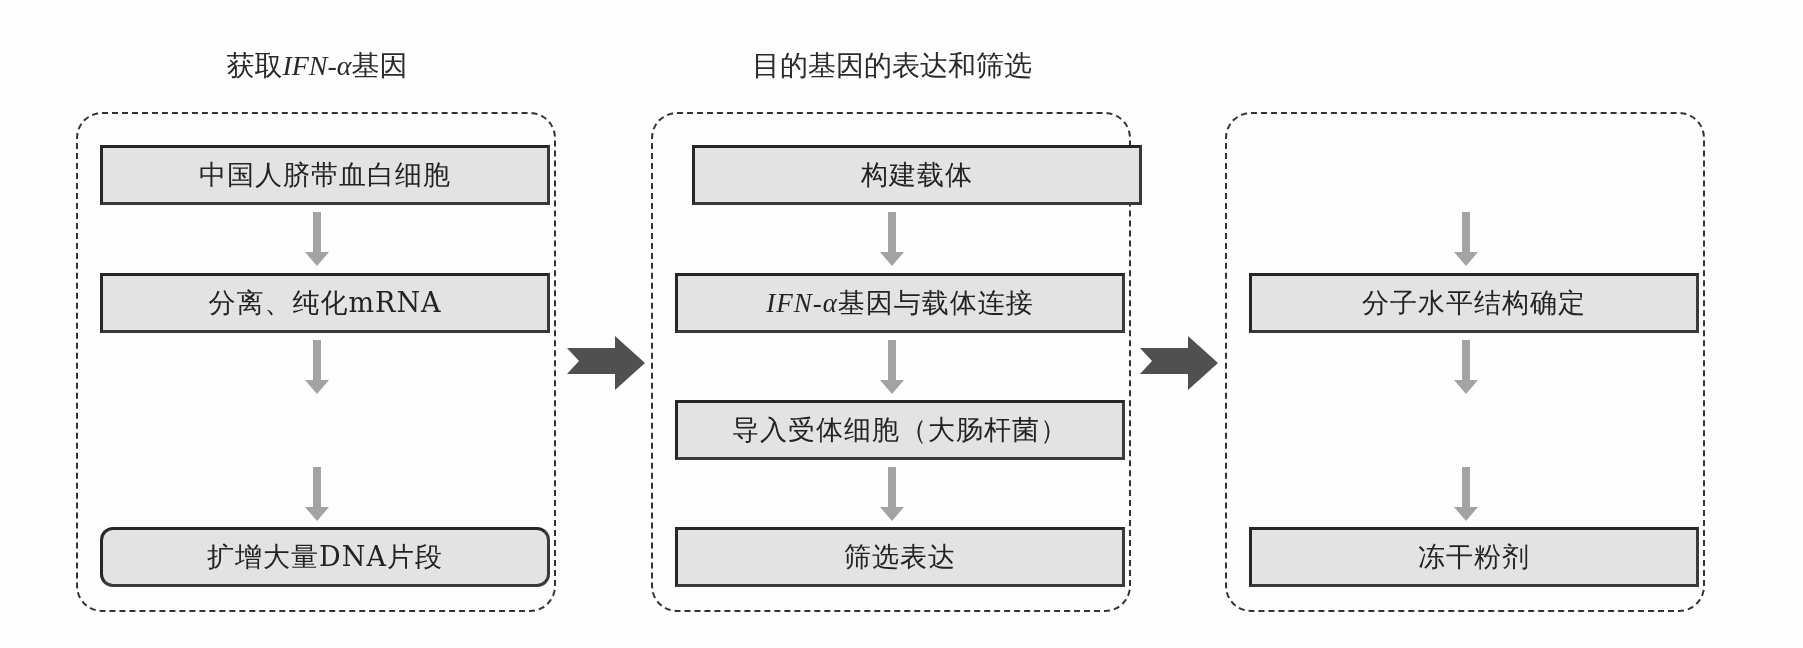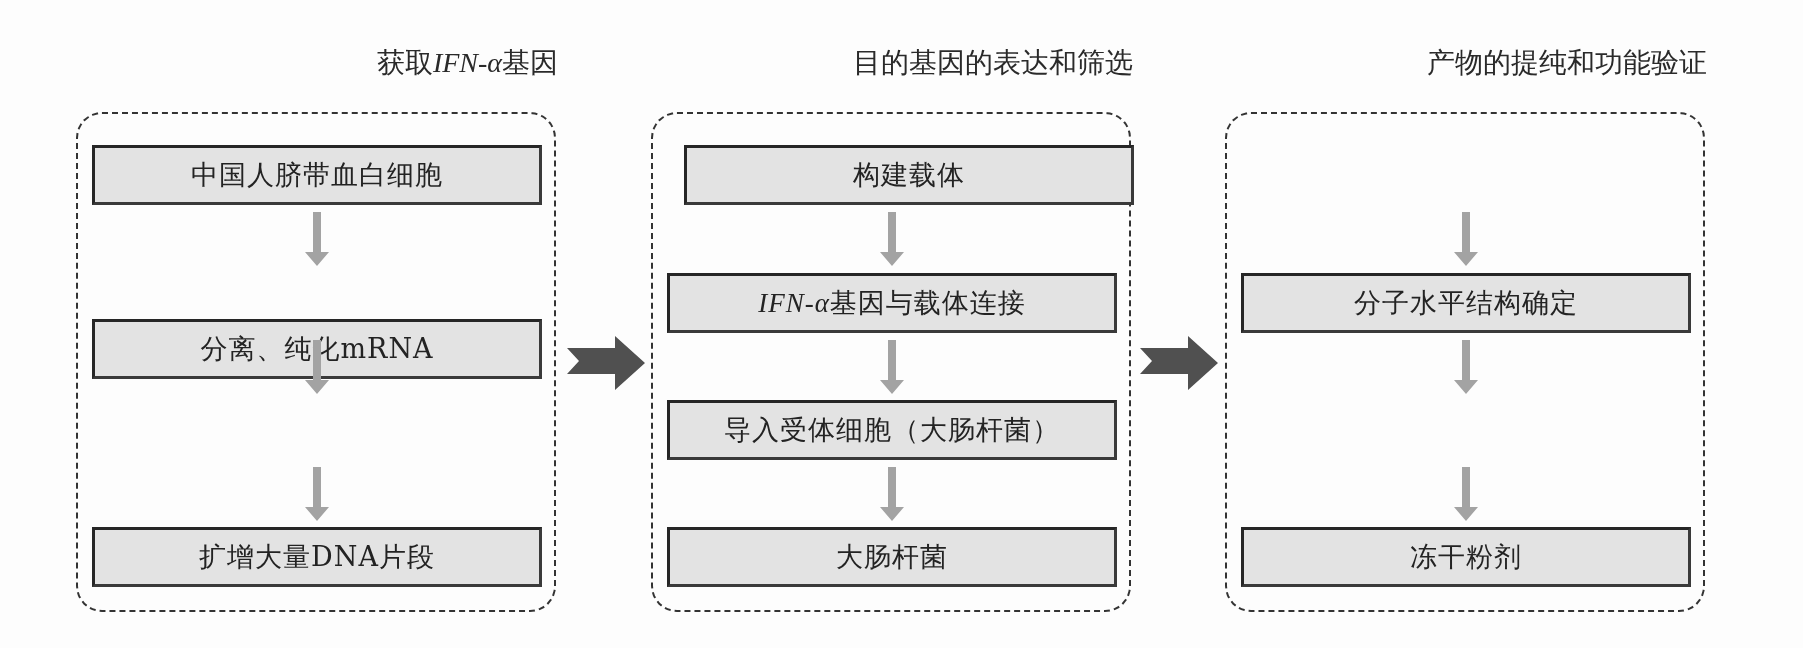--- a/index.html
+++ b/index.html
@@ -2,30 +2,30 @@
 <html><head>
 <meta charset="utf-8">
 <style>
   html, body { margin: 0; padding: 0; }
   body {
     width: 1803px; height: 648px; background: #fdfdfd; position: relative; overflow: hidden;
     font-family: "DejaVu Serif", "Liberation Serif", serif; color: #222;
   }
   .stage { position: absolute; left: 0; top: 0; width: 1803px; height: 648px; }
   .panel-title {
-    position: absolute; top: 48px; width: 482px; text-align: right;
-    font-size: 28px; line-height: 30px; color: #2a2a2a; white-space: nowrap;
+    position: absolute; top: 48px; width: 482px; text-align: center;
+    font-size: 28px; line-height: 36px; color: #2a2a2a; white-space: nowrap;
   }
   .panel-title i, .step-box i { font-family: "Liberation Serif", "DejaVu Serif", serif; font-style: italic; }
   .panel {
     position: absolute; top: 112px; width: 480px; height: 500px;
     border: 2.5px dashed #333; border-radius: 26px; box-sizing: border-box;
   }
   .step-box {
-    position: absolute; left: 14px; width: 450px; height: 60px; box-sizing: border-box;
+    position: absolute; left: 22px; width: 450px; height: 60px; box-sizing: border-box;
     background: #e3e3e3; border: 3px solid #262626; border-right-color: #3a3a3a; border-bottom-color: #3a3a3a;
     display: flex; align-items: center; justify-content: center;
     font-size: 27px; color: #232323; white-space: nowrap; letter-spacing: 1px;
   }
   .down-arrow { position: absolute; left: 224px; width: 30px; height: 54px; }
   .right-arrow { position: absolute; top: 336px; width: 78px; height: 54px; }
 </style>
 </head>
 <body>
 
@@ -34,30 +34,30 @@
   <div class="panel-title" style="left:76px;">
     <span>获取</span><i>IFN-α</i><span>基因</span>
   </div>
   <div class="panel" style="left:76px;">
     <div class="step-box" style="top:31px;">
         <span>中国人脐带血白细胞</span>
       </div>
     <svg class="down-arrow" style="top:98px;" viewBox="0 0 30 54">
         <polygon points="11,0 19,0 19,40 27,40 15,54 3,40 11,40" fill="#a3a3a3"></polygon>
       </svg>
-    <div class="step-box" style="top:159px;margin-top:46px;">
+    <div class="step-box" style="top:159px;">
         <span>分离、纯化mRNA</span>
       </div>
     <svg class="down-arrow" style="top:226px;" viewBox="0 0 30 54">
         <polygon points="11,0 19,0 19,40 27,40 15,54 3,40 11,40" fill="#a3a3a3"></polygon>
       </svg>
     <svg class="down-arrow" style="top:353px;" viewBox="0 0 30 54">
         <polygon points="11,0 19,0 19,40 27,40 15,54 3,40 11,40" fill="#a3a3a3"></polygon>
       </svg>
-    <div class="step-box" style="top:413px;">
+    <div class="step-box" style="top:413px;border-radius:13px;">
         <span>扩增大量DNA片段</span>
       </div>
   </div>
 
   <svg class="right-arrow" style="left:567px;" viewBox="0 0 78 54">
       <polygon points="0,12 48,12 48,0 78,27 48,54 48,38 0,38 12,25" fill="#505050"></polygon>
     </svg>
 
   <div class="panel-title" style="left:651px;">
     <span>目的基因的表达和筛选</span>
@@ -76,31 +76,28 @@
     <svg class="down-arrow" style="top:226px;" viewBox="0 0 30 54">
         <polygon points="11,0 19,0 19,40 27,40 15,54 3,40 11,40" fill="#a3a3a3"></polygon>
       </svg>
     <div class="step-box" style="top:286px;">
         <span>导入受体细胞（大肠杆菌）</span>
       </div>
     <svg class="down-arrow" style="top:353px;" viewBox="0 0 30 54">
         <polygon points="11,0 19,0 19,40 27,40 15,54 3,40 11,40" fill="#a3a3a3"></polygon>
       </svg>
     <div class="step-box" style="top:413px;">
-        <span>大肠杆菌</span>
+        <span>筛选表达</span>
       </div>
   </div>
 
   <svg class="right-arrow" style="left:1140px;" viewBox="0 0 78 54">
       <polygon points="0,12 48,12 48,0 78,27 48,54 48,38 0,38 12,25" fill="#505050"></polygon>
     </svg>
 
-  <div class="panel-title" style="left:1225px;">
-    <span>产物的提纯和功能验证</span>
-  </div>
   <div class="panel" style="left:1225px;">
     <svg class="down-arrow" style="top:98px;" viewBox="0 0 30 54">
         <polygon points="11,0 19,0 19,40 27,40 15,54 3,40 11,40" fill="#a3a3a3"></polygon>
       </svg>
     <div class="step-box" style="top:159px;">
         <span>分子水平结构确定</span>
       </div>
     <svg class="down-arrow" style="top:226px;" viewBox="0 0 30 54">
         <polygon points="11,0 19,0 19,40 27,40 15,54 3,40 11,40" fill="#a3a3a3"></polygon>
       </svg>

